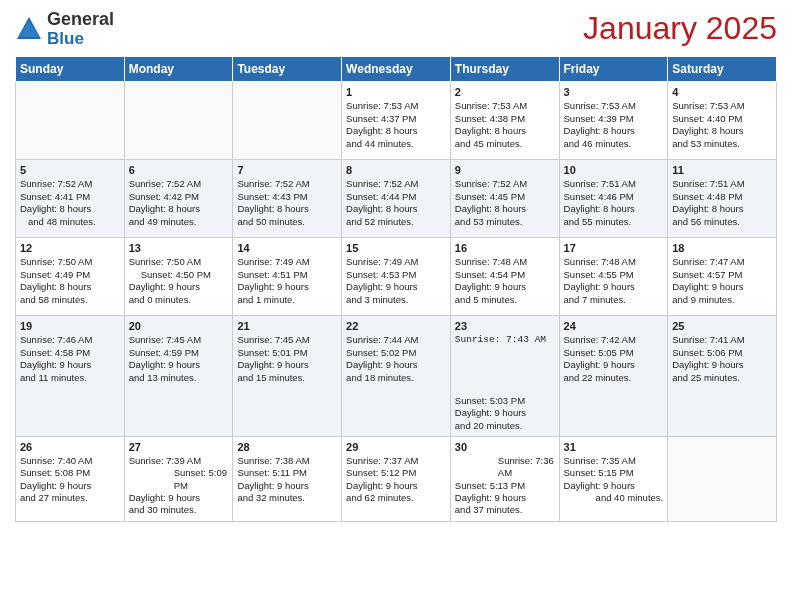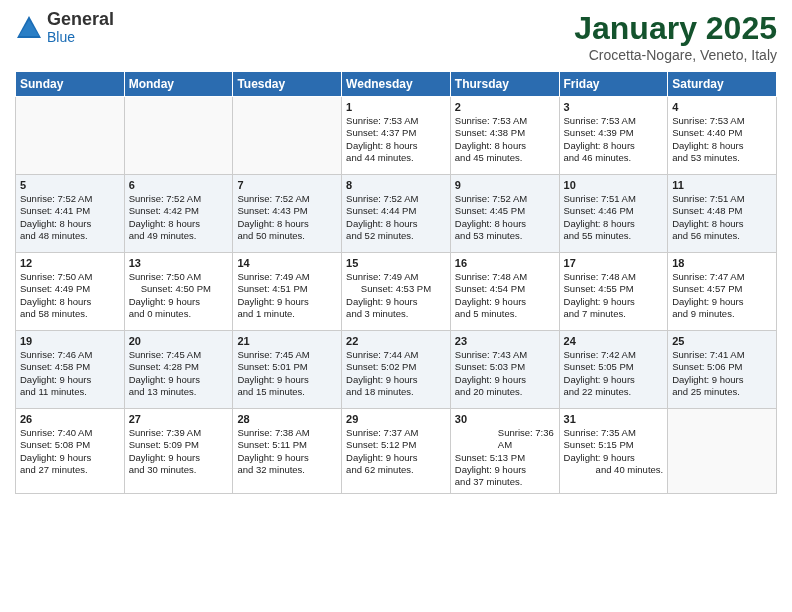--- a/index.html
+++ b/index.html
@@ -32,22 +32,22 @@
     .logo-icon {
       width: 28px;
       height: 28px;
       margin-right: 4px;
     }
     .title-block {
       text-align: right;
     }
     .calendar-title {
       font-size: 32px;
-      font-weight: bold;
-      color: #14532d;
+      font-weight: normal;
+      color: #b91c1c;
     }
     .calendar-subtitle {
       font-size: 14px;
       color: #555;
     }
     table {
       width: 100%;
       border-collapse: collapse;
       table-layout: fixed;
     }
@@ -86,26 +86,25 @@
 
 <div class="page">
   <div class="header">
     <div class="logo">
       <svg class="logo-icon" viewBox="0 0 28 28">
         <polygon points="14,2 26,24 2,24" fill="#1a6cb5"></polygon>
         <polygon points="14,6 24,22 4,22" fill="#3a8fd5" opacity="0.5"></polygon>
       </svg>
       <div class="logo-text">
         <span style="font-size:18px;font-weight:bold;color:#333;">General</span>
-        <span style="font-size:14px;font-weight:normal;color:#1a6cb5;">Blue</span>
+        <span style="font-size:17px;font-weight:bold;color:#1a6cb5;">Blue</span>
       </div>
     </div>
     <div class="title-block">
       <div class="calendar-title">January 2025</div>
-      <div class="calendar-subtitle">Crocetta-Nogare, Veneto, Italy</div>
     </div>
   </div>
 
   <table>
     <thead>
       <tr>
         <th>Sunday</th>
         <th>Monday</th>
         <th>Tuesday</th>
         <th>Wednesday</th>
@@ -147,21 +146,21 @@
             <div style="line-height: 1.3;">Daylight: 8 hours</div>
             <div style="line-height: 1.3;">and 53 minutes.</div>
           </td>
         </tr>
         <tr>
           <td>
             <div class="day-number">5</div>
             <div style="line-height: 1.3;">Sunrise: 7:52 AM</div>
             <div style="line-height: 1.3;">Sunset: 4:41 PM</div>
             <div style="line-height: 1.3;">Daylight: 8 hours</div>
-            <div style="line-height: 1.3;">and 48 minutes.</div>
+            <div style="line-height: 1.3; margin-left: 8px;">and 48 minutes.</div>
           </td>
           <td>
             <div class="day-number">6</div>
             <div style="line-height: 1.3;">Sunrise: 7:52 AM</div>
             <div style="line-height: 1.3;">Sunset: 4:42 PM</div>
             <div style="line-height: 1.3;">Daylight: 8 hours</div>
             <div style="line-height: 1.3;">and 49 minutes.</div>
           </td>
           <td>
             <div class="day-number">7</div>
@@ -217,21 +216,21 @@
           <td>
             <div class="day-number">14</div>
             <div style="line-height: 1.3;">Sunrise: 7:49 AM</div>
             <div style="line-height: 1.3;">Sunset: 4:51 PM</div>
             <div style="line-height: 1.3;">Daylight: 9 hours</div>
             <div style="line-height: 1.3;">and 1 minute.</div>
           </td>
           <td>
             <div class="day-number">15</div>
             <div style="line-height: 1.3;">Sunrise: 7:49 AM</div>
-            <div style="line-height: 1.3; text-align: center;">Sunset: 4:53 PM</div>
+            <div style="line-height: 1.3;">Sunset: 4:53 PM</div>
             <div style="line-height: 1.3;">Daylight: 9 hours</div>
             <div style="line-height: 1.3;">and 3 minutes.</div>
           </td>
           <td>
             <div class="day-number">16</div>
             <div style="line-height: 1.3;">Sunrise: 7:48 AM</div>
             <div style="line-height: 1.3;">Sunset: 4:54 PM</div>
             <div style="line-height: 1.3;">Daylight: 9 hours</div>
             <div style="line-height: 1.3;">and 5 minutes.</div>
           </td>
@@ -254,42 +253,42 @@
           <td>
             <div class="day-number">19</div>
             <div style="line-height: 1.3;">Sunrise: 7:46 AM</div>
             <div style="line-height: 1.3;">Sunset: 4:58 PM</div>
             <div style="line-height: 1.3;">Daylight: 9 hours</div>
             <div style="line-height: 1.3;">and 11 minutes.</div>
           </td>
           <td>
             <div class="day-number">20</div>
             <div style="line-height: 1.3;">Sunrise: 7:45 AM</div>
-            <div style="line-height: 1.3;">Sunset: 4:28 PM</div>
+            <div style="line-height: 1.3;">Sunset: 4:59 PM</div>
             <div style="line-height: 1.3;">Daylight: 9 hours</div>
             <div style="line-height: 1.3;">and 13 minutes.</div>
           </td>
           <td>
             <div class="day-number">21</div>
             <div style="line-height: 1.3;">Sunrise: 7:45 AM</div>
             <div style="line-height: 1.3;">Sunset: 5:01 PM</div>
             <div style="line-height: 1.3;">Daylight: 9 hours</div>
             <div style="line-height: 1.3;">and 15 minutes.</div>
           </td>
           <td>
             <div class="day-number">22</div>
             <div style="line-height: 1.3;">Sunrise: 7:44 AM</div>
             <div style="line-height: 1.3;">Sunset: 5:02 PM</div>
             <div style="line-height: 1.3;">Daylight: 9 hours</div>
             <div style="line-height: 1.3;">and 18 minutes.</div>
           </td>
           <td>
             <div class="day-number">23</div>
-            <div style="line-height: 1.3;">Sunrise: 7:43 AM</div>
-            <div style="line-height: 1.3;">Sunset: 5:03 PM</div>
+            <div style="line-height: 1.3; font-family: Liberation Mono, monospace;">Sunrise: 7:43 AM</div>
+            <div style="line-height: 1.3; margin-top: 48px;">Sunset: 5:03 PM</div>
             <div style="line-height: 1.3;">Daylight: 9 hours</div>
             <div style="line-height: 1.3;">and 20 minutes.</div>
           </td>
           <td>
             <div class="day-number">24</div>
             <div style="line-height: 1.3;">Sunrise: 7:42 AM</div>
             <div style="line-height: 1.3;">Sunset: 5:05 PM</div>
             <div style="line-height: 1.3;">Daylight: 9 hours</div>
             <div style="line-height: 1.3;">and 22 minutes.</div>
           </td>
@@ -305,21 +304,21 @@
           <td>
             <div class="day-number">26</div>
             <div style="line-height: 1.3;">Sunrise: 7:40 AM</div>
             <div style="line-height: 1.3;">Sunset: 5:08 PM</div>
             <div style="line-height: 1.3;">Daylight: 9 hours</div>
             <div style="line-height: 1.3;">and 27 minutes.</div>
           </td>
           <td>
             <div class="day-number">27</div>
             <div style="line-height: 1.3;">Sunrise: 7:39 AM</div>
-            <div style="line-height: 1.3;">Sunset: 5:09 PM</div>
+            <div style="line-height: 1.3; margin-left: 45px;">Sunset: 5:09 PM</div>
             <div style="line-height: 1.3;">Daylight: 9 hours</div>
             <div style="line-height: 1.3;">and 30 minutes.</div>
           </td>
           <td>
             <div class="day-number">28</div>
             <div style="line-height: 1.3;">Sunrise: 7:38 AM</div>
             <div style="line-height: 1.3;">Sunset: 5:11 PM</div>
             <div style="line-height: 1.3;">Daylight: 9 hours</div>
             <div style="line-height: 1.3;">and 32 minutes.</div>
           </td>

